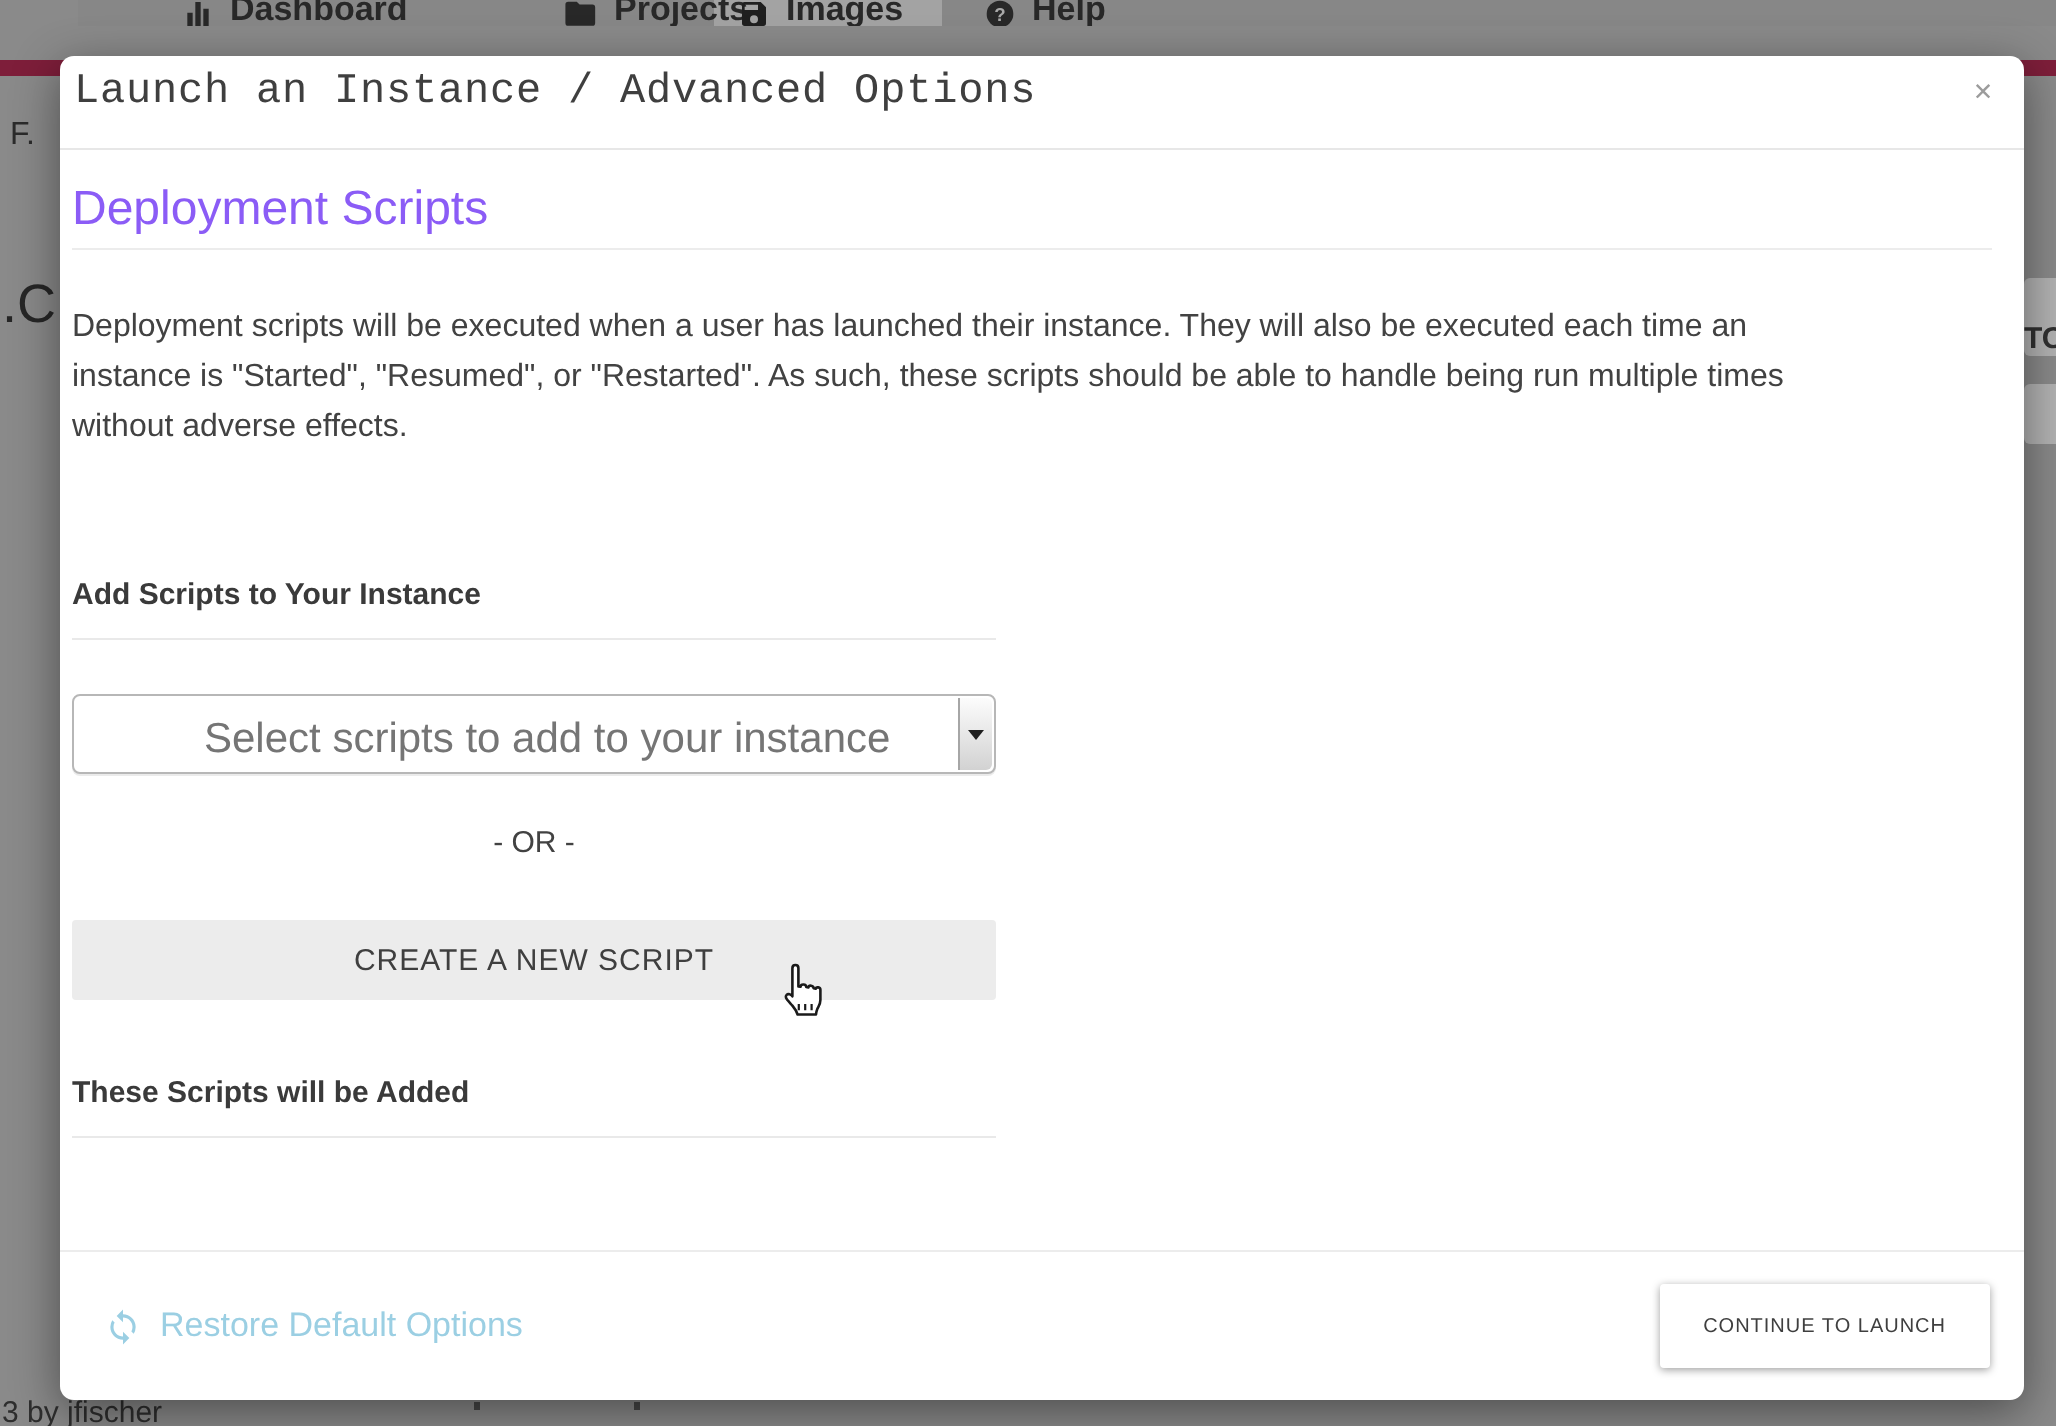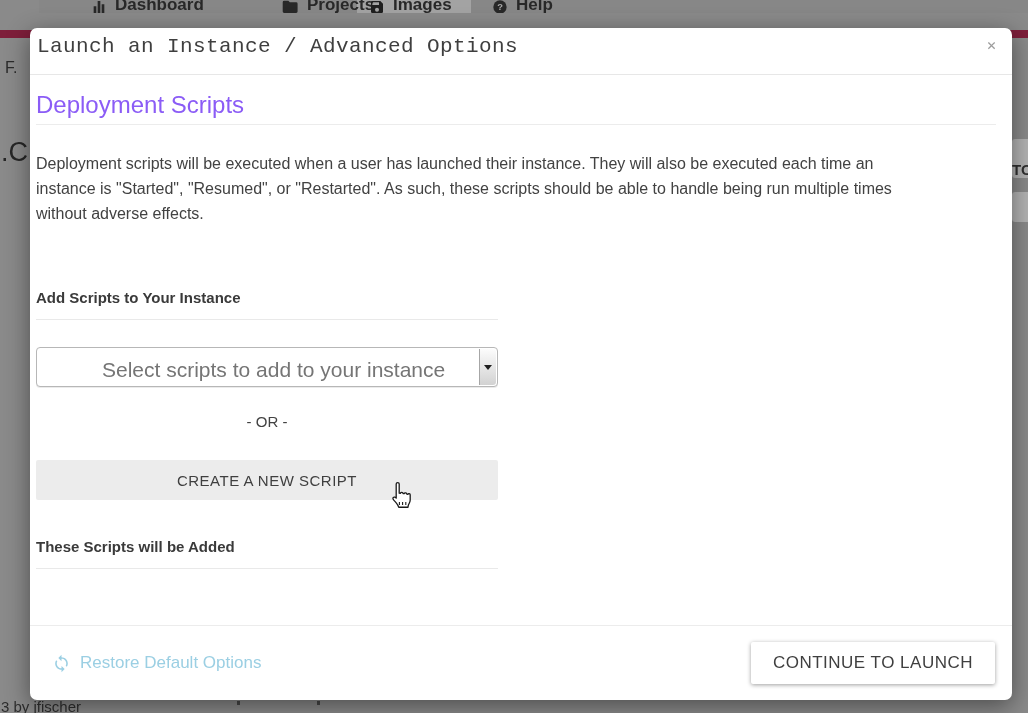--- a/index.html
+++ b/index.html
@@ -84,21 +84,21 @@
     position:absolute; left:0; right:0; bottom:0; height:75px;
     border-top:1px solid #ececec;
     display:flex; align-items:center; justify-content:space-between;
     padding:0 17px 0 22px;
   }
   .restore { display:flex; align-items:center; gap:9px; color:#9bcfe3; font-size:17px; cursor:pointer; }
   .restore svg { display:block; }
   .continue-btn {
     height:42px; padding:0 22px; background:#ffffff; border:none; border-radius:2px;
     box-shadow:0 1px 4px rgba(0,0,0,.38);
-    color:#3f3f3f; font-size:17px; letter-spacing:.5px;
+    color:#3f3f3f; font-size:10px; letter-spacing:.5px;
     font-family:"Liberation Sans", sans-serif; cursor:pointer;
   }
 
   .hand-cursor { position:absolute; left:386px; top:481px; z-index:50; }
 </style>
 </head>
 <body>
 
 <div class="backdrop">
   <div class="nav">

